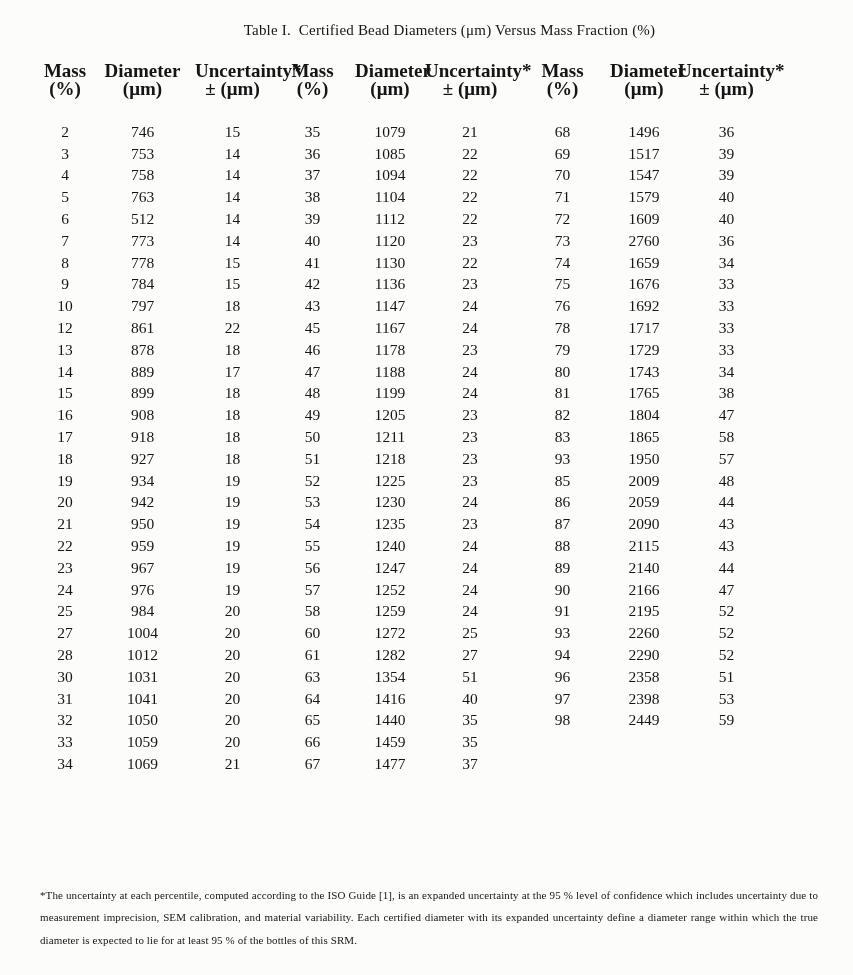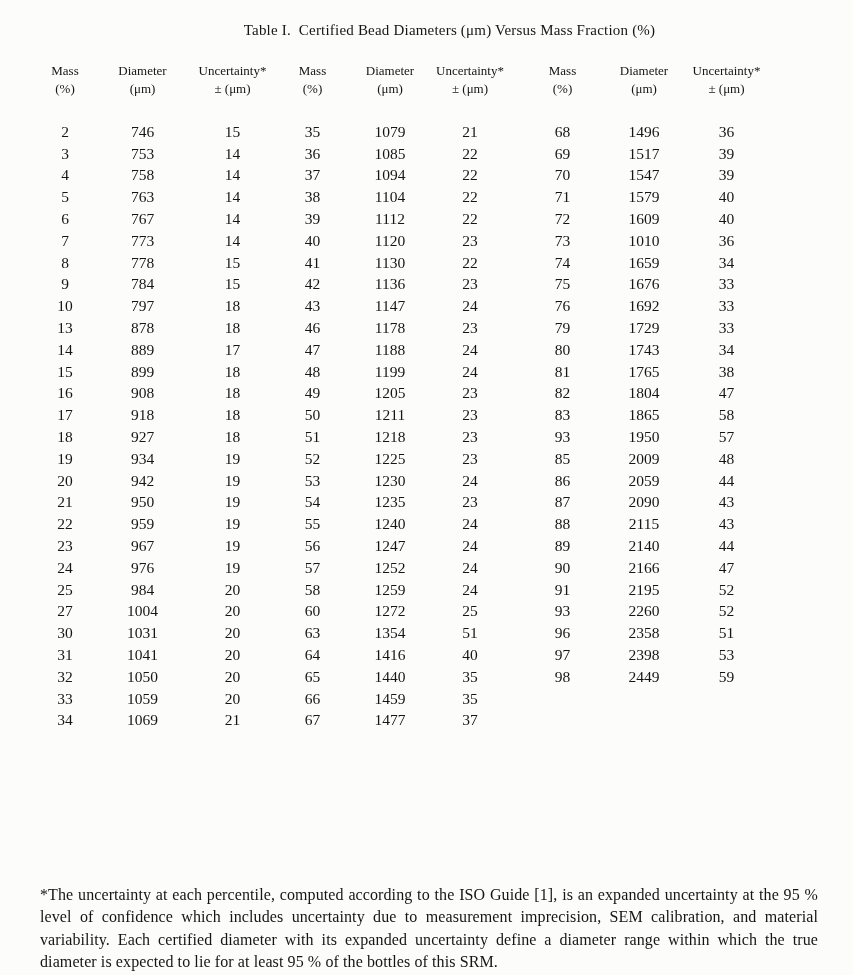--- a/index.html
+++ b/index.html
@@ -26,40 +26,40 @@
   }
   table.bead-table {
     position: absolute;
     top: 62px;
     left: 40px;
     width: 735px;
     border-collapse: collapse;
     table-layout: fixed;
   }
   table.bead-table th {
-    font-weight: normal;
-    font-size: 13px;
+    font-weight: bold;
+    font-size: 19px;
     line-height: 17.5px;
     text-align: center;
     vertical-align: top;
     padding: 0 0 24px 0;
   }
   table.bead-table td {
     font-size: 15.5px;
     text-align: center;
     vertical-align: middle;
     height: 21.8px;
     padding: 0;
   }
   .footnote {
     position: absolute;
     top: 884px;
     left: 40px;
     width: 778px;
-    font-size: 16px;
+    font-size: 11px;
     line-height: 22.4px;
     text-align: justify;
     letter-spacing: 0.1px;
   }
 </style>
 </head>
 <body>
 
 <div class="page">
 
@@ -157,38 +157,38 @@
           <td>14</td>
           <td>38</td>
           <td>1104</td>
           <td>22</td>
           <td>71</td>
           <td>1579</td>
           <td>40</td>
         </tr>
         <tr>
           <td>6</td>
-          <td>767</td>
+          <td>512</td>
           <td>14</td>
           <td>39</td>
           <td>1112</td>
           <td>22</td>
           <td>72</td>
           <td>1609</td>
           <td>40</td>
         </tr>
         <tr>
           <td>7</td>
           <td>773</td>
           <td>14</td>
           <td>40</td>
           <td>1120</td>
           <td>23</td>
           <td>73</td>
-          <td>1010</td>
+          <td>2760</td>
           <td>36</td>
         </tr>
         <tr>
           <td>8</td>
           <td>778</td>
           <td>15</td>
           <td>41</td>
           <td>1130</td>
           <td>22</td>
           <td>74</td>
@@ -208,20 +208,31 @@
         </tr>
         <tr>
           <td>10</td>
           <td>797</td>
           <td>18</td>
           <td>43</td>
           <td>1147</td>
           <td>24</td>
           <td>76</td>
           <td>1692</td>
+          <td>33</td>
+        </tr>
+        <tr>
+          <td>12</td>
+          <td>861</td>
+          <td>22</td>
+          <td>45</td>
+          <td>1167</td>
+          <td>24</td>
+          <td>78</td>
+          <td>1717</td>
           <td>33</td>
         </tr>
         <tr>
           <td>13</td>
           <td>878</td>
           <td>18</td>
           <td>46</td>
           <td>1178</td>
           <td>23</td>
           <td>79</td>
@@ -365,20 +376,31 @@
           <td>1004</td>
           <td>20</td>
           <td>60</td>
           <td>1272</td>
           <td>25</td>
           <td>93</td>
           <td>2260</td>
           <td>52</td>
         </tr>
         <tr>
+          <td>28</td>
+          <td>1012</td>
+          <td>20</td>
+          <td>61</td>
+          <td>1282</td>
+          <td>27</td>
+          <td>94</td>
+          <td>2290</td>
+          <td>52</td>
+        </tr>
+        <tr>
           <td>30</td>
           <td>1031</td>
           <td>20</td>
           <td>63</td>
           <td>1354</td>
           <td>51</td>
           <td>96</td>
           <td>2358</td>
           <td>51</td>
         </tr>

